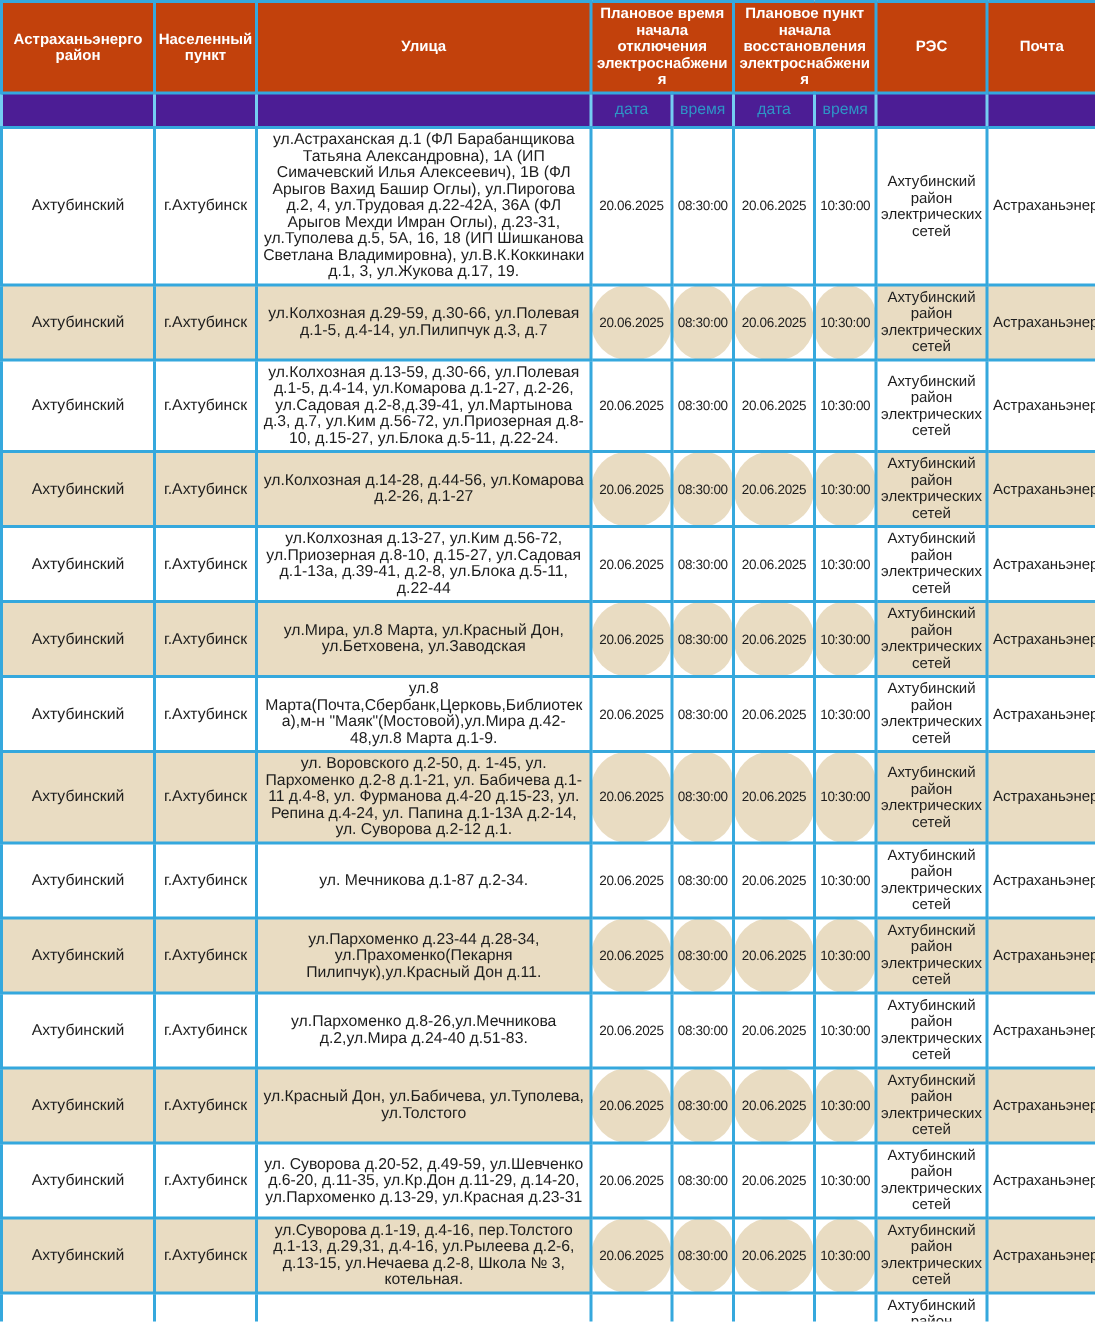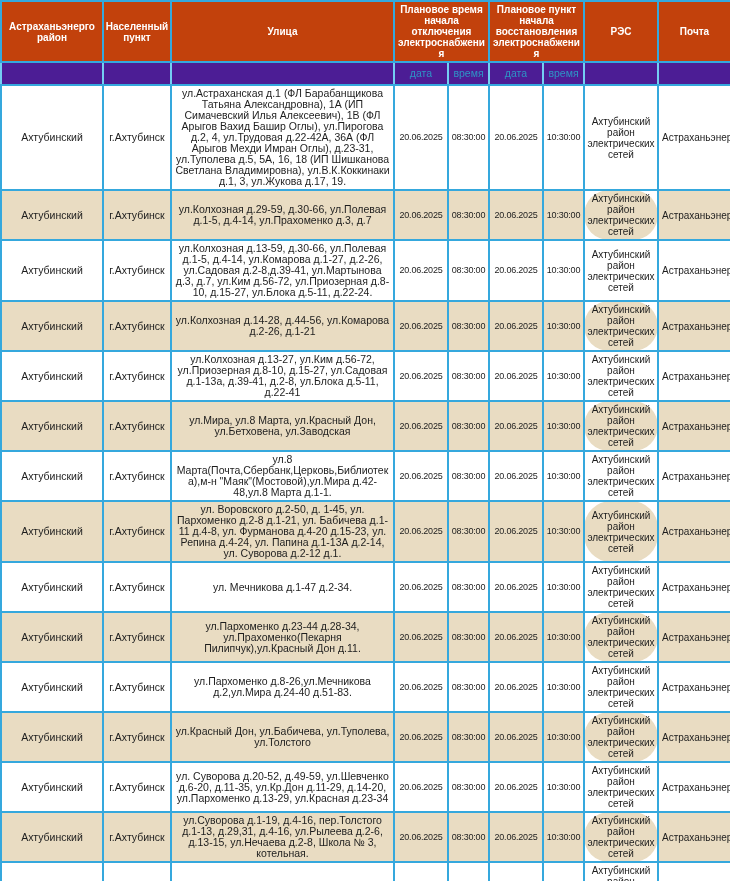--- a/index.html
+++ b/index.html
@@ -46,22 +46,23 @@
     font-size: 10.5px;
     line-height: 11px;
     padding: 2px 3px;
   }
   tbody tr:nth-child(even) td { background: #e9dcc2; }
   td.num {
     font-size: 9px;
     letter-spacing: -0.2px;
     white-space: nowrap;
     padding: 1px 0;
-  }
-  td.res { font-size: 10px; padding: 2px 1px; border-radius: 27px; }
+    border-radius: 25px;
+  }
+  td.res { font-size: 10px; padding: 2px 1px; }
   td.branch {
     font-size: 10px;
     white-space: nowrap;
     overflow: visible;
     text-align: left;
     padding: 2px 0 2px 3px;
   }
 </style>
 </head>
 <body>
@@ -108,21 +109,21 @@
     <td class="num">20.06.2025</td>
     <td class="num">08:30:00</td>
     <td class="num">20.06.2025</td>
     <td class="num">10:30:00</td>
     <td class="res">Ахтубинский район электрических сетей</td>
     <td class="branch">Астраханьэнерго</td>
   </tr>
       <tr>
     <td>Ахтубинский</td>
     <td>г.Ахтубинск</td>
-    <td>ул.Колхозная д.29-59, д.30-66, ул.Полевая д.1-5, д.4-14, ул.Прахоменко д.3, д.7</td>
+    <td>ул.Колхозная д.29-59, д.30-66, ул.Полевая д.1-5, д.4-14, ул.Пилипчук д.3, д.7</td>
     <td class="num">20.06.2025</td>
     <td class="num">08:30:00</td>
     <td class="num">20.06.2025</td>
     <td class="num">10:30:00</td>
     <td class="res">Ахтубинский район электрических сетей</td>
     <td class="branch">Астраханьэнерго</td>
   </tr>
       <tr>
     <td>Ахтубинский</td>
     <td>г.Ахтубинск</td>
@@ -130,32 +131,32 @@
     <td class="num">20.06.2025</td>
     <td class="num">08:30:00</td>
     <td class="num">20.06.2025</td>
     <td class="num">10:30:00</td>
     <td class="res">Ахтубинский район электрических сетей</td>
     <td class="branch">Астраханьэнерго</td>
   </tr>
       <tr>
     <td>Ахтубинский</td>
     <td>г.Ахтубинск</td>
-    <td>ул.Колхозная д.14-28, д.44-56, ул.Комарова д.2-26, д.1-21</td>
-    <td class="num">20.06.2025</td>
-    <td class="num">08:30:00</td>
-    <td class="num">20.06.2025</td>
-    <td class="num">10:30:00</td>
-    <td class="res">Ахтубинский район электрических сетей</td>
-    <td class="branch">Астраханьэнерго</td>
-  </tr>
-      <tr>
-    <td>Ахтубинский</td>
-    <td>г.Ахтубинск</td>
-    <td>ул.Колхозная д.13-27, ул.Ким д.56-72, ул.Приозерная д.8-10, д.15-27, ул.Садовая д.1-13а, д.39-41, д.2-8, ул.Блока д.5-11, д.22-41</td>
+    <td>ул.Колхозная д.14-28, д.44-56, ул.Комарова д.2-26, д.1-27</td>
+    <td class="num">20.06.2025</td>
+    <td class="num">08:30:00</td>
+    <td class="num">20.06.2025</td>
+    <td class="num">10:30:00</td>
+    <td class="res">Ахтубинский район электрических сетей</td>
+    <td class="branch">Астраханьэнерго</td>
+  </tr>
+      <tr>
+    <td>Ахтубинский</td>
+    <td>г.Ахтубинск</td>
+    <td>ул.Колхозная д.13-27, ул.Ким д.56-72, ул.Приозерная д.8-10, д.15-27, ул.Садовая д.1-13а, д.39-41, д.2-8, ул.Блока д.5-11, д.22-44</td>
     <td class="num">20.06.2025</td>
     <td class="num">08:30:00</td>
     <td class="num">20.06.2025</td>
     <td class="num">10:30:00</td>
     <td class="res">Ахтубинский район электрических сетей</td>
     <td class="branch">Астраханьэнерго</td>
   </tr>
       <tr>
     <td>Ахтубинский</td>
     <td>г.Ахтубинск</td>
@@ -163,21 +164,21 @@
     <td class="num">20.06.2025</td>
     <td class="num">08:30:00</td>
     <td class="num">20.06.2025</td>
     <td class="num">10:30:00</td>
     <td class="res">Ахтубинский район электрических сетей</td>
     <td class="branch">Астраханьэнерго</td>
   </tr>
       <tr>
     <td>Ахтубинский</td>
     <td>г.Ахтубинск</td>
-    <td>ул.8 Марта(Почта,Сбербанк,Церковь,Библиотека),м-н "Маяк"(Мостовой),ул.Мира д.42-48,ул.8 Марта д.1-1.</td>
+    <td>ул.8 Марта(Почта,Сбербанк,Церковь,Библиотека),м-н "Маяк"(Мостовой),ул.Мира д.42-48,ул.8 Марта д.1-9.</td>
     <td class="num">20.06.2025</td>
     <td class="num">08:30:00</td>
     <td class="num">20.06.2025</td>
     <td class="num">10:30:00</td>
     <td class="res">Ахтубинский район электрических сетей</td>
     <td class="branch">Астраханьэнерго</td>
   </tr>
       <tr>
     <td>Ахтубинский</td>
     <td>г.Ахтубинск</td>
@@ -185,21 +186,21 @@
     <td class="num">20.06.2025</td>
     <td class="num">08:30:00</td>
     <td class="num">20.06.2025</td>
     <td class="num">10:30:00</td>
     <td class="res">Ахтубинский район электрических сетей</td>
     <td class="branch">Астраханьэнерго</td>
   </tr>
       <tr>
     <td>Ахтубинский</td>
     <td>г.Ахтубинск</td>
-    <td>ул. Мечникова д.1-47 д.2-34.</td>
+    <td>ул. Мечникова д.1-87 д.2-34.</td>
     <td class="num">20.06.2025</td>
     <td class="num">08:30:00</td>
     <td class="num">20.06.2025</td>
     <td class="num">10:30:00</td>
     <td class="res">Ахтубинский район электрических сетей</td>
     <td class="branch">Астраханьэнерго</td>
   </tr>
       <tr>
     <td>Ахтубинский</td>
     <td>г.Ахтубинск</td>
@@ -229,21 +230,21 @@
     <td class="num">20.06.2025</td>
     <td class="num">08:30:00</td>
     <td class="num">20.06.2025</td>
     <td class="num">10:30:00</td>
     <td class="res">Ахтубинский район электрических сетей</td>
     <td class="branch">Астраханьэнерго</td>
   </tr>
       <tr>
     <td>Ахтубинский</td>
     <td>г.Ахтубинск</td>
-    <td>ул. Суворова д.20-52, д.49-59, ул.Шевченко д.6-20, д.11-35, ул.Кр.Дон д.11-29, д.14-20, ул.Пархоменко д.13-29, ул.Красная д.23-34</td>
+    <td>ул. Суворова д.20-52, д.49-59, ул.Шевченко д.6-20, д.11-35, ул.Кр.Дон д.11-29, д.14-20, ул.Пархоменко д.13-29, ул.Красная д.23-31</td>
     <td class="num">20.06.2025</td>
     <td class="num">08:30:00</td>
     <td class="num">20.06.2025</td>
     <td class="num">10:30:00</td>
     <td class="res">Ахтубинский район электрических сетей</td>
     <td class="branch">Астраханьэнерго</td>
   </tr>
       <tr>
     <td>Ахтубинский</td>
     <td>г.Ахтубинск</td>

